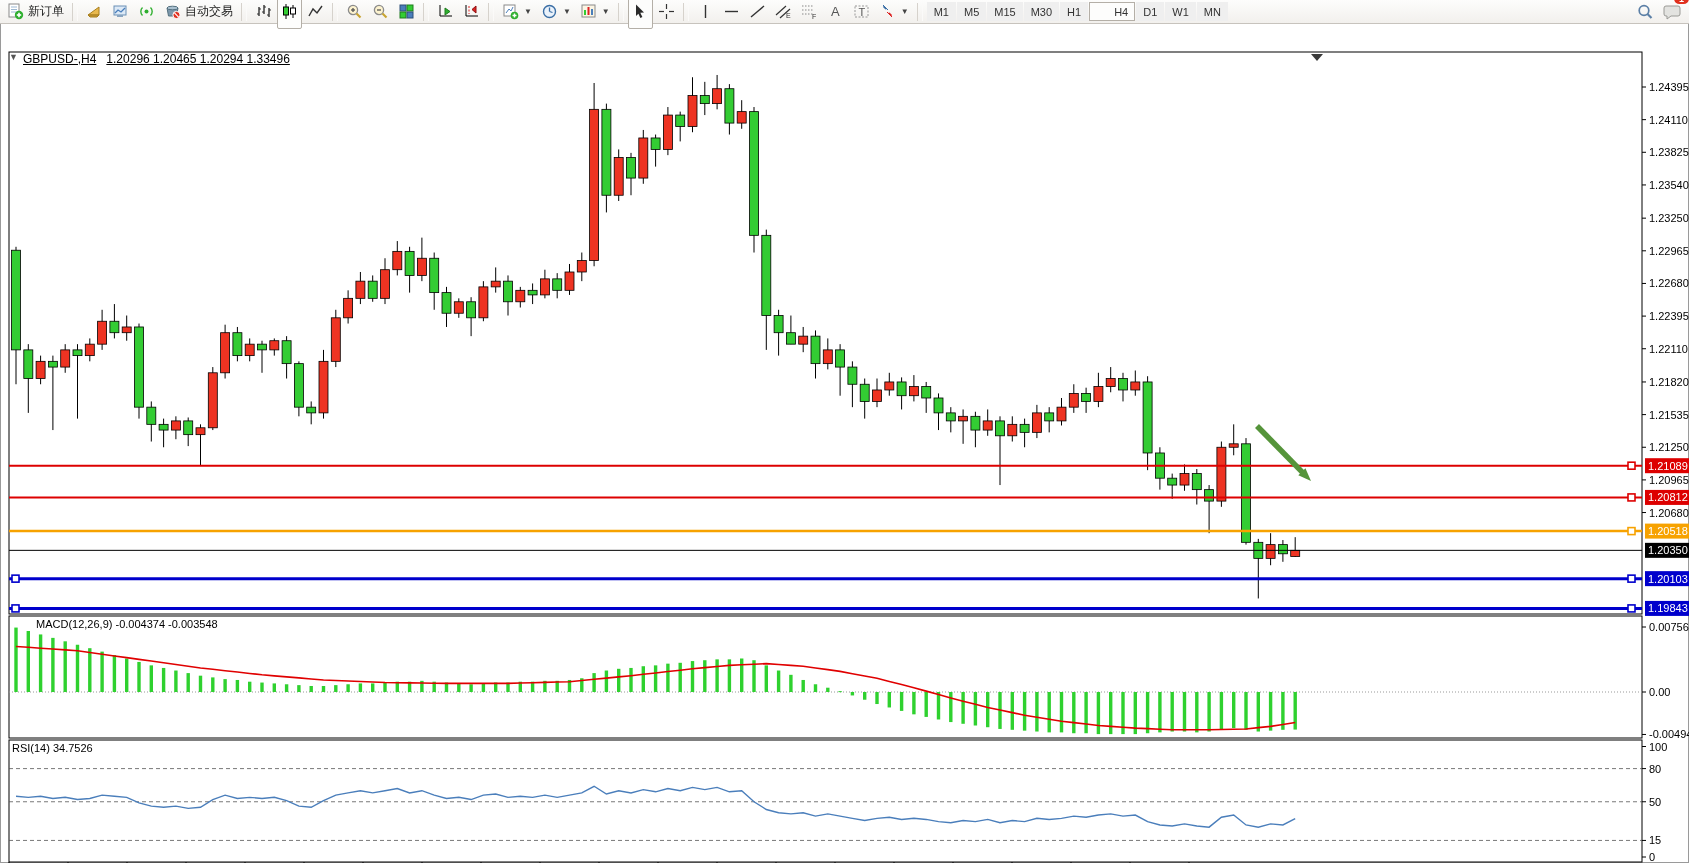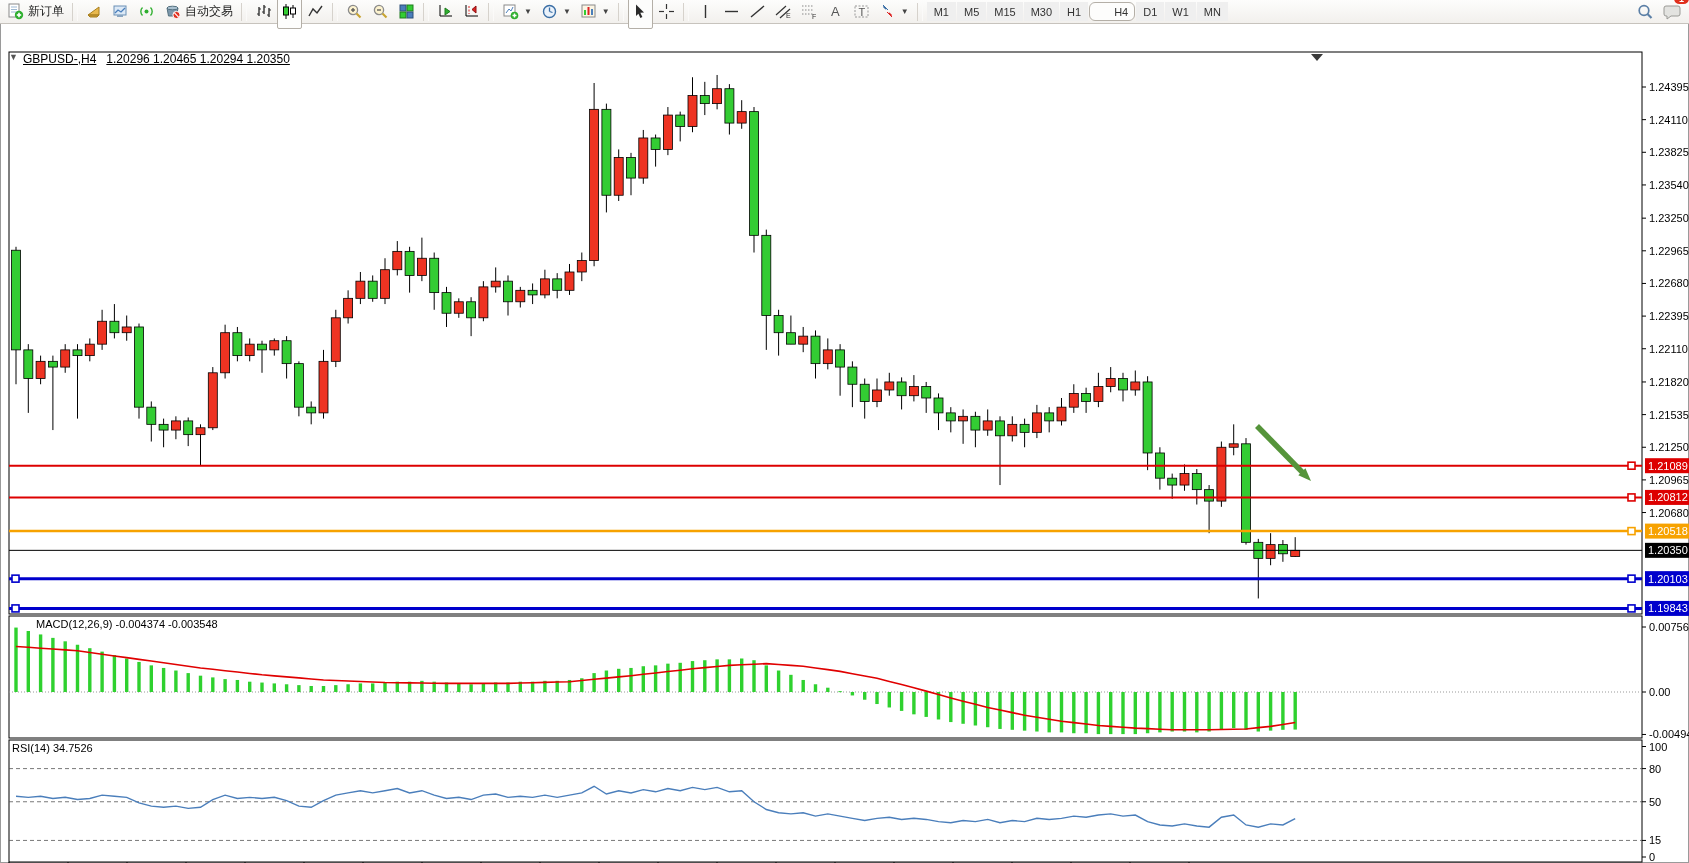--- a/index.html
+++ b/index.html
@@ -10,21 +10,21 @@
     display:flex;align-items:center;padding:0 3px;gap:1px;z-index:20;}
   .tb-btn{display:flex;align-items:center;gap:4px;height:35px;padding:0 3px;
     border:1px solid transparent;background:transparent;font:12px "Liberation Sans",sans-serif;
     color:#1c1c1c;cursor:default;box-sizing:border-box;justify-content:flex-end;}
   .tb-btn.pressed{background:#fdfdfc;border:1px solid #b4afa7;border-radius:2px;}
   .tb-btn svg{display:block;}
   .caret{font-size:8px;color:#444;margin-left:1px;}
   .sep{width:4px;height:18px;border-left:1px solid #d6d2cc;border-right:1px solid #fbfaf9;margin:0 3px;}
   .tf-btn{font:11px "Liberation Sans",sans-serif;color:#333;padding:0 6px;height:19px;
     display:flex;align-items:center;border:1px solid transparent;box-sizing:border-box;}
-  .tf-btn.pressed{background:#fdfdfc;border:1px solid #b4afa7;border-radius:6px;padding-left:24px;}
+  .tf-btn.pressed{background:#fdfdfc;border:1px solid #b4afa7;border-radius:0;padding-left:24px;}
   .tb-spacer{flex:1;}
   .notif{position:relative;}
   .badge{position:absolute;top:-2px;right:-4px;background:#e0301e;color:#fff;font:bold 9px "Liberation Sans",sans-serif;
     min-width:11px;height:11px;border-radius:6px;display:flex;align-items:center;justify-content:center;padding:0 2px;}
   
   .chart-wrap{position:absolute;left:0;top:24px;width:1689px;height:839px;background:#fff;
     border-left:1px solid #9a9a9a;border-right:1px solid #9a9a9a;border-bottom:1px solid #9a9a9a;box-sizing:border-box;}
   #chart-svg{position:absolute;left:0;top:0;}
   .overlay{position:absolute;z-index:5;white-space:nowrap;}
   .chart-title{left:22px;top:28px;font:12px "Liberation Sans",sans-serif;color:#000;display:flex;gap:10px;text-decoration:underline;}
@@ -792,17 +792,17 @@
       </g>
       <g>
         <rect x="0" y="856" width="1689" height="7" fill="#f1f0ee"></rect>
         <rect x="2" y="857" width="450" height="4" fill="#4a4a4a"></rect>
         <line x1="455" y1="859" x2="1687" y2="859" stroke="#b9b6b1"></line>
       </g>
     </svg>
   <span class="overlay collapse-arrow">▼</span>
   <div class="overlay chart-title">
     <span>GBPUSD-,H4</span>
-    <span>1.20296 1.20465 1.20294 1.20350</span>
+    <span>1.20296 1.20465 1.20294 1.33496</span>
   </div>
   <div class="overlay ind-label macd-label">MACD(12,26,9) -0.004374 -0.003548</div>
   <div class="overlay ind-label rsi-label">RSI(14) 34.7526</div>
 </div>
 
 </body></html>

